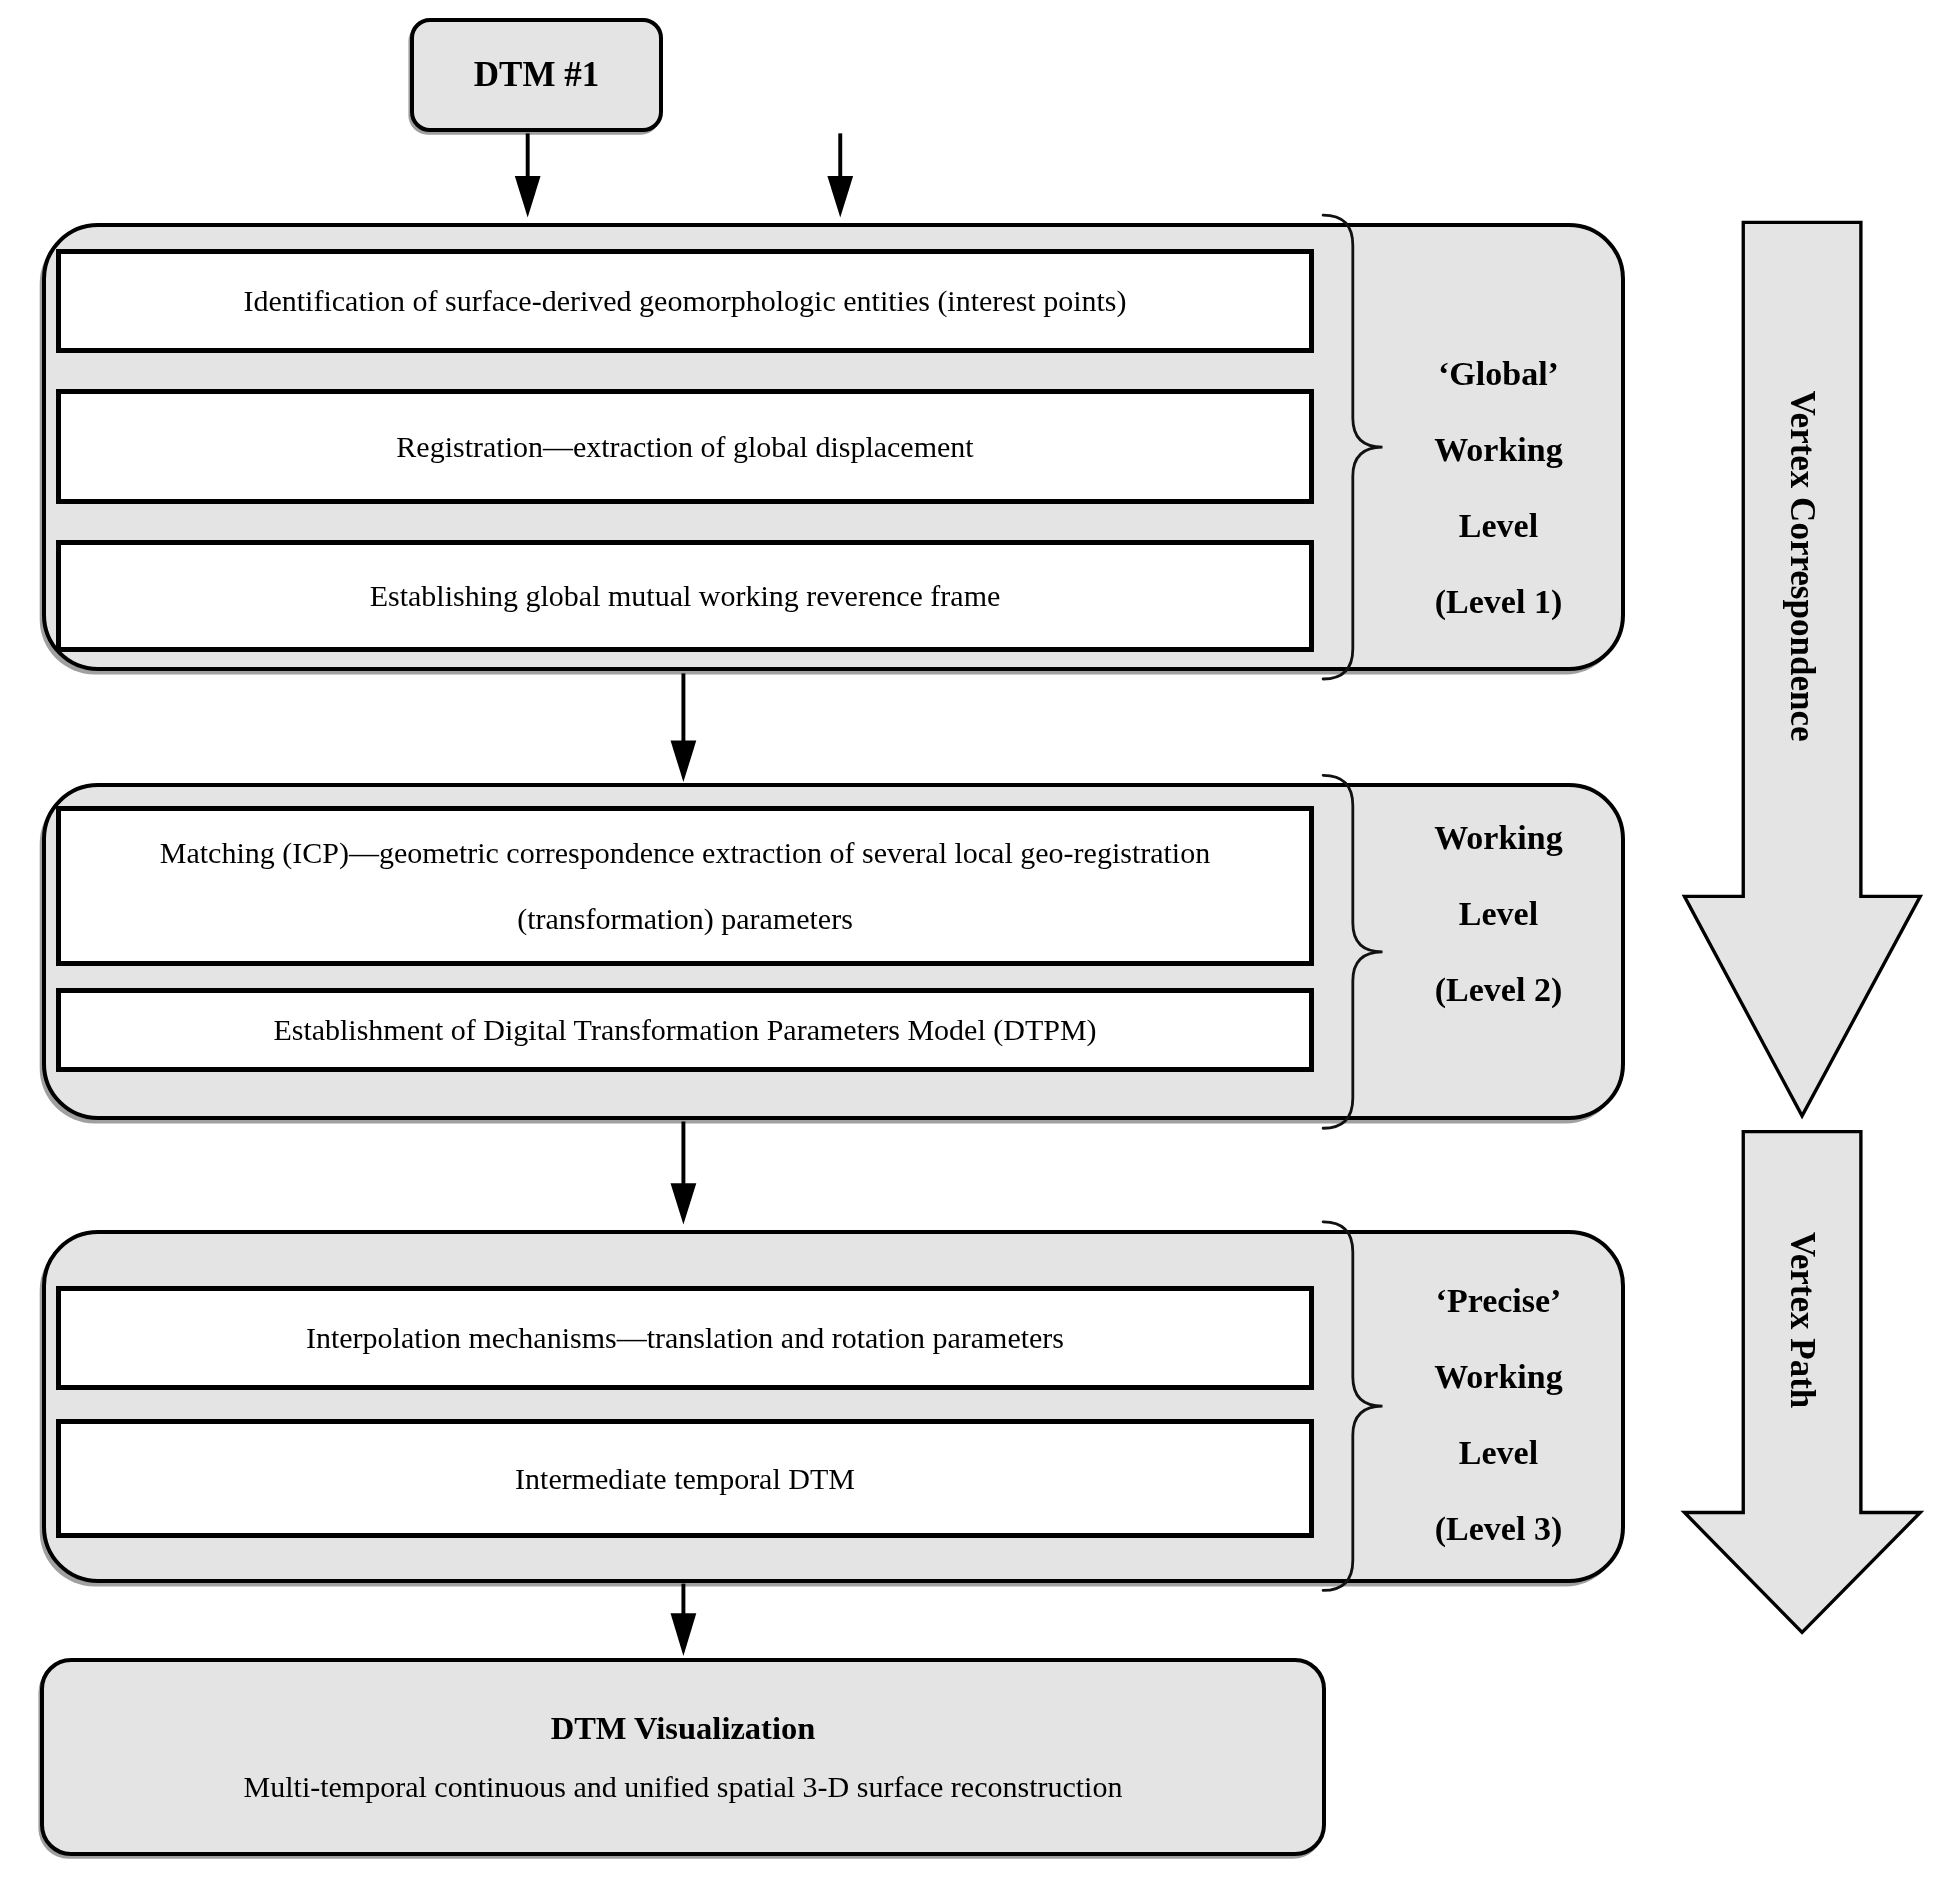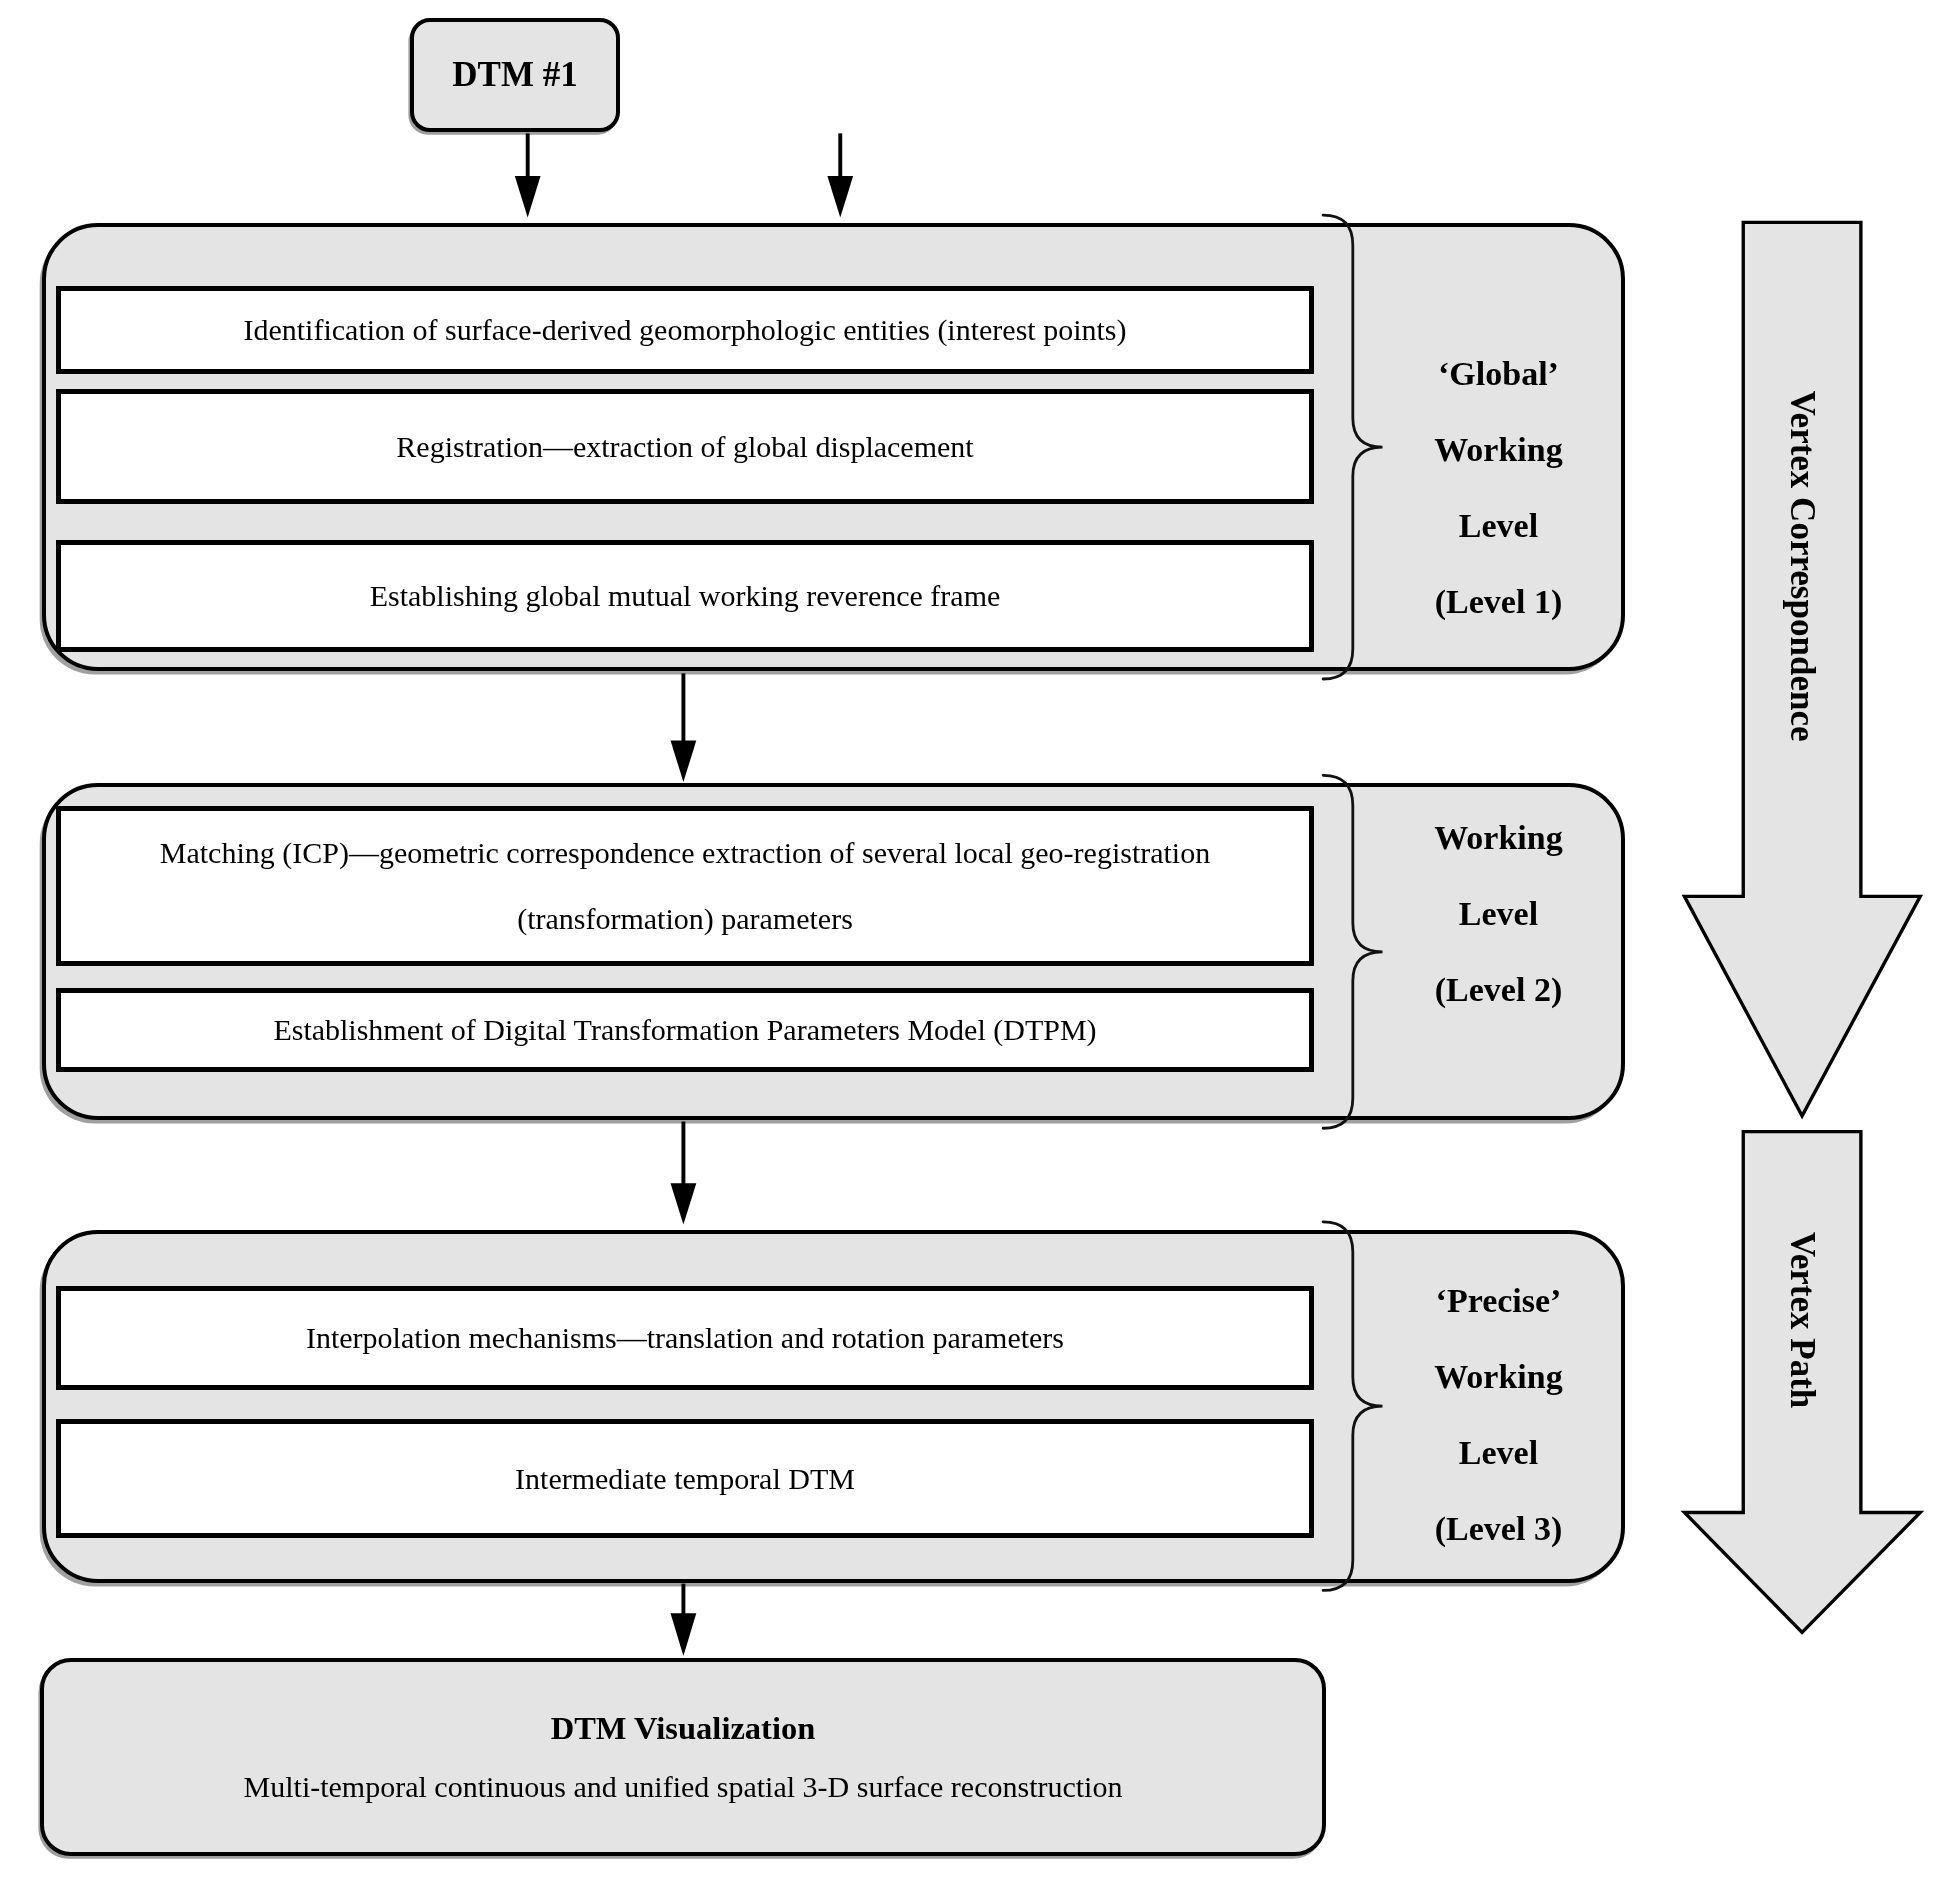--- a/index.html
+++ b/index.html
@@ -10,21 +10,21 @@
     height: 1903px;
     background: #ffffff;
     color: #000000;
     font-family: "Liberation Serif", "DejaVu Serif", serif;
     overflow: hidden;
   }
   .abs { position: absolute; }
 
   
   .dtm {
-    width: 210px; height: 114px;
+    width: 253px; height: 114px;
     background: #e4e4e4;
     border: 4.5px solid #000;
     border-radius: 20px;
     display: flex; align-items: center; justify-content: center;
     font-weight: bold; font-size: 35px;
     box-shadow: -2.2px 3.4px 0 -0.6px #9e9e9e;
   }
   #dtm1 { left: 410px; top: 18px; }
   #dtm2 { left: 719px; top: 18px; }
 
@@ -43,21 +43,21 @@
   
   .wbox {
     left: 56px; width: 1258px;
     background: #ffffff;
     border: 5.6px solid #000;
     display: flex; align-items: center; justify-content: center;
     text-align: center;
     font-size: 30px; line-height: 66px;
     padding: 0 17px;
   }
-  #s11 { top: 249px;  height: 88px; margin-top: 37px; }
+  #s11 { top: 249px;  height: 104px; }
   #s12 { top: 389px;  height: 115px; }
   #s13 { top: 540px;  height: 112px; }
   #s21 { top: 806px; height: 160px; padding: 0 54px; }
   #s22 { top: 988px; height: 84px; }
   #s31 { top: 1286px; height: 104px; }
   #s32 { top: 1419px; height: 119px; }
 
   
   .lbl {
     left: 1379px; width: 239px;

